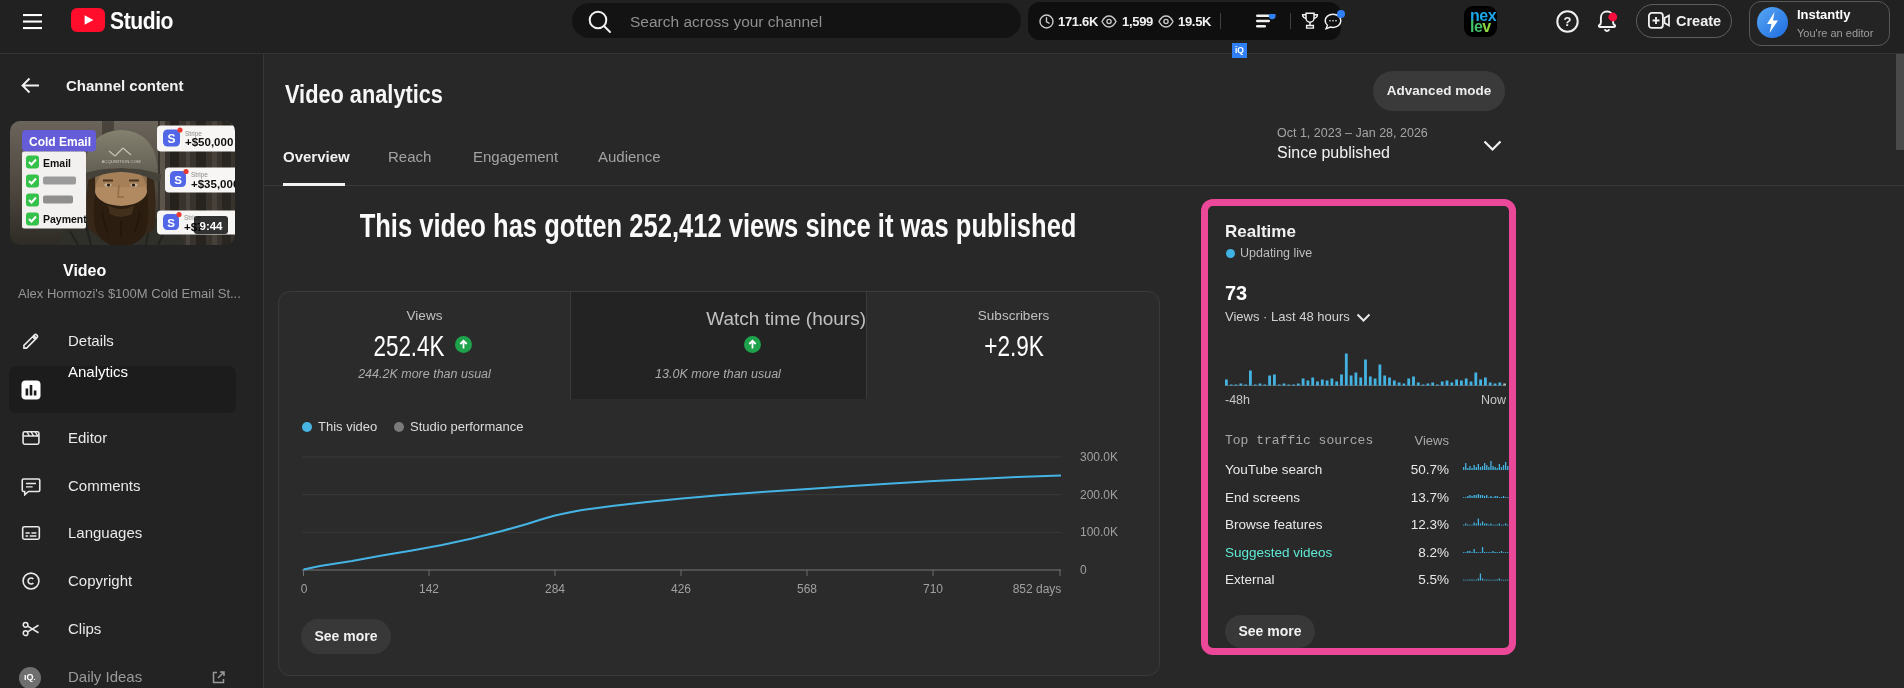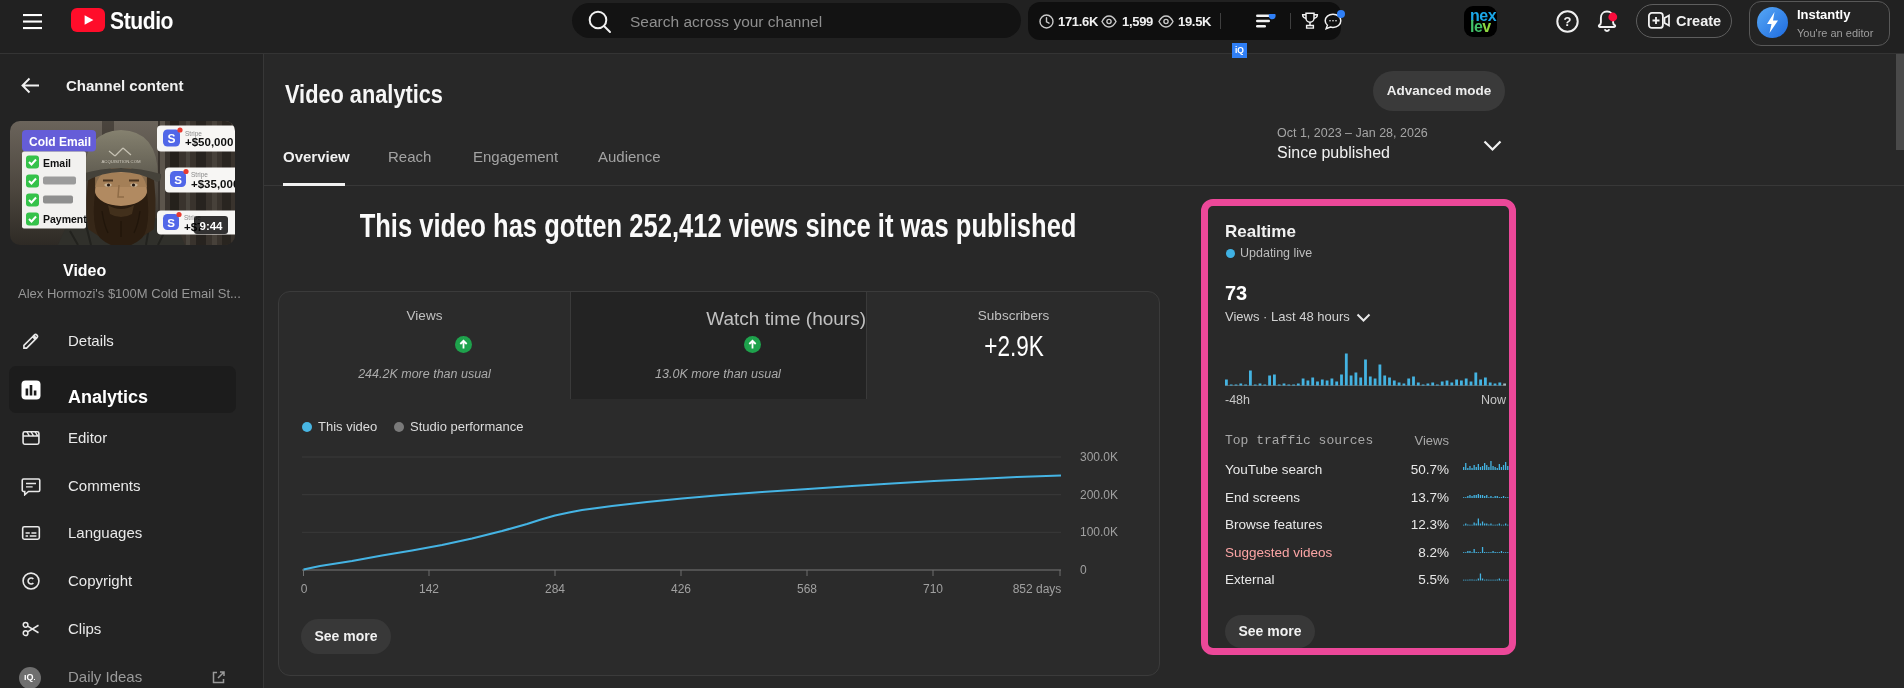--- a/index.html
+++ b/index.html
@@ -229,21 +229,21 @@
     <path d="M3.5 17.3 V20.5 H6.7 L18.6 8.6 L15.4 5.4 Z M13.9 6.9 l3.2 3.2 M15.9 4.9 a1.9 1.9 0 0 1 3.2 3.2 l-0.9 0.9 l-3.2 -3.2 Z" fill="none" stroke="#e9e9e9" stroke-width="1.9"></path>
   </svg>
   <div class="abs" style="left:68px;top:278px;font-size:15px;color:#e9e9e9;">Details</div>
 
   <svg class="abs" style="left:21px;top:326px" width="20" height="20" viewBox="0 0 20 20">
     <rect x="0.5" y="0.5" width="19" height="19" rx="4" fill="#ffffff"></rect>
     <rect x="4.6" y="8.5" width="2.6" height="7" fill="#1c1c1c"></rect>
     <rect x="8.7" y="5" width="2.6" height="10.5" fill="#1c1c1c"></rect>
     <rect x="12.8" y="10.5" width="2.6" height="5" fill="#1c1c1c"></rect>
   </svg>
-  <div class="abs" style="left:68px;top:333px;font-size:18px;font-weight:700;color:#ffffff;">Analytics</div>
+  <div class="abs" style="left:68px;top:309px;font-size:15px;font-weight:400;color:#ffffff;">Analytics</div>
 
   <svg class="abs" style="left:21px;top:374px" width="20" height="20" viewBox="0 0 24 24">
     <rect x="2.5" y="4.5" width="19" height="15" rx="2" fill="none" stroke="#e9e9e9" stroke-width="1.9"></rect>
     <path d="M2.5 9.5 h19 M7 4.5 l3 5 M12 4.5 l3 5 M17 4.5 l3 5" stroke="#e9e9e9" stroke-width="1.7" fill="none"></path>
   </svg>
   <div class="abs" style="left:68px;top:375px;font-size:15px;color:#e9e9e9;">Editor</div>
 
   <svg class="abs" style="left:21px;top:422px" width="20" height="20" viewBox="0 0 24 24">
     <path d="M3 3.5 h18 a1.5 1.5 0 0 1 1.5 1.5 v12 a1.5 1.5 0 0 1 -1.5 1.5 H9 l-4.5 4 v-4 H3 A1.5 1.5 0 0 1 1.5 17 V5 A1.5 1.5 0 0 1 3 3.5 Z" fill="none" stroke="#e9e9e9" stroke-width="1.9"></path>
     <path d="M6 9 h12 M6 13 h8" stroke="#e9e9e9" stroke-width="1.7"></path>
@@ -295,20 +295,23 @@
   </svg>
 
   <div class="abs" style="left:4px;top:153px;width:926px;font-size:33px;font-weight:700;color:#fafafa;transform:scaleX(0.774);transform-origin:center;white-space:nowrap;text-align:center;">This video has gotten 252,412 views since it was published</div>
 
   <div class="abs" style="left:27px;top:237px;width:882px;height:385px;background:#2b2b2b;border:1px solid #3b3b3b;border-radius:12px;overflow:hidden;">
     <div class="abs" style="left:291px;top:0;width:296px;height:107px;background:#232323;"></div>
     <div class="abs" style="left:291px;top:0;width:1px;height:107px;background:#3a3a3a;"></div>
     <div class="abs" style="left:587px;top:0;width:1px;height:107px;background:#3a3a3a;"></div>
 
     <div class="abs" style="left:0;top:16px;width:291px;text-align:center;font-size:13.5px;color:#c0c0c0;">Views</div>
+    <div class="abs" style="left:-20px;top:37px;width:300px;">
+      <div style="font-size:30px;color:#fff;transform:scaleX(0.747);transform-origin:center;text-align:center;">252.4K</div>
+    </div>
     <svg class="abs" style="left:176px;top:44px" width="17" height="17" viewBox="0 0 17 17">
       <circle cx="8.5" cy="8.5" r="8.5" fill="#1ea24c"></circle>
       <path d="M8.5 12.5 V5 M5.3 8 L8.5 4.8 L11.7 8" fill="none" stroke="#fff" stroke-width="1.8"></path>
     </svg>
     <div class="abs" style="left:0;top:75px;width:291px;text-align:center;font-size:12.5px;font-style:italic;color:#ababab;">244.2K more than usual</div>
 
     <div class="abs" style="left:291px;top:16px;width:296px;text-align:right;font-size:19px;color:#c0c0c0;">Watch time (hours)</div>
     <svg class="abs" style="left:465px;top:44px" width="17" height="17" viewBox="0 0 17 17">
       <circle cx="8.5" cy="8.5" r="8.5" fill="#1ea24c"></circle>
       <path d="M8.5 12.5 V5 M5.3 8 L8.5 4.8 L11.7 8" fill="none" stroke="#fff" stroke-width="1.8"></path>
@@ -437,21 +440,21 @@
     <div class="abs" style="left:0px;top:187px;width:298px;text-align:right;font-size:12.5px;color:#c6c6c6;">Now</div>
     <div class="abs" style="left:17px;top:227px;font-size:13px;color:#a8a8a8;font-family:Liberation Mono, monospace;">Top traffic sources</div>
     <div class="abs" style="left:0px;top:227px;width:241px;text-align:right;font-size:13px;color:#a8a8a8;">Views</div>
 
     <div class="abs" style="left:17px;top:256px;font-size:13.5px;color:#e8e8e8;">YouTube search</div>
     <div class="abs" style="left:0px;top:256px;width:241px;text-align:right;font-size:13.5px;color:#e8e8e8;">50.7%</div>
     <div class="abs" style="left:17px;top:284px;font-size:13.5px;color:#e8e8e8;">End screens</div>
     <div class="abs" style="left:0px;top:284px;width:241px;text-align:right;font-size:13.5px;color:#e8e8e8;">13.7%</div>
     <div class="abs" style="left:17px;top:311px;font-size:13.5px;color:#e8e8e8;">Browse features</div>
     <div class="abs" style="left:0px;top:311px;width:241px;text-align:right;font-size:13.5px;color:#e8e8e8;">12.3%</div>
-    <div class="abs" style="left:17px;top:339px;font-size:13.5px;color:#fca5a5;">Suggested videos</div>
+    <div class="abs" style="left:17px;top:339px;font-size:13.5px;color:#5eead4;">Suggested videos</div>
     <div class="abs" style="left:0px;top:339px;width:241px;text-align:right;font-size:13.5px;color:#e8e8e8;">8.2%</div>
     <div class="abs" style="left:17px;top:366px;font-size:13.5px;color:#e8e8e8;">External</div>
     <div class="abs" style="left:0px;top:366px;width:241px;text-align:right;font-size:13.5px;color:#e8e8e8;">5.5%</div>
     <svg class="abs" style="left:255px;top:255px" width="46" height="130" viewBox="0 0 46 130">
       <g>
           <rect x="0.0" y="6.0" width="1.3" height="3" fill="#44b3e1"></rect>
           <rect x="2.1" y="2.0" width="1.3" height="7" fill="#44b3e1"></rect>
           <rect x="4.2" y="7.0" width="1.3" height="2" fill="#44b3e1"></rect>
           <rect x="6.3" y="5.0" width="1.3" height="4" fill="#44b3e1"></rect>
           <rect x="8.4" y="7.0" width="1.3" height="2" fill="#44b3e1"></rect>

